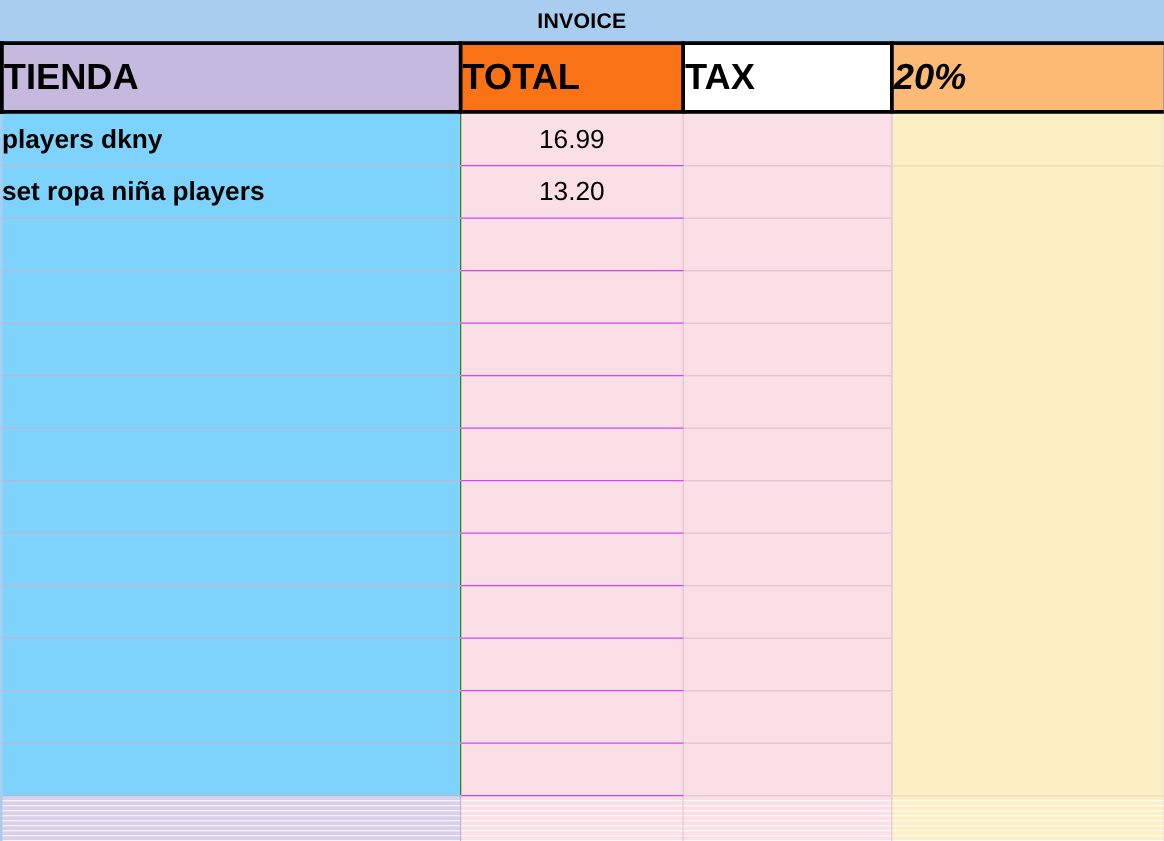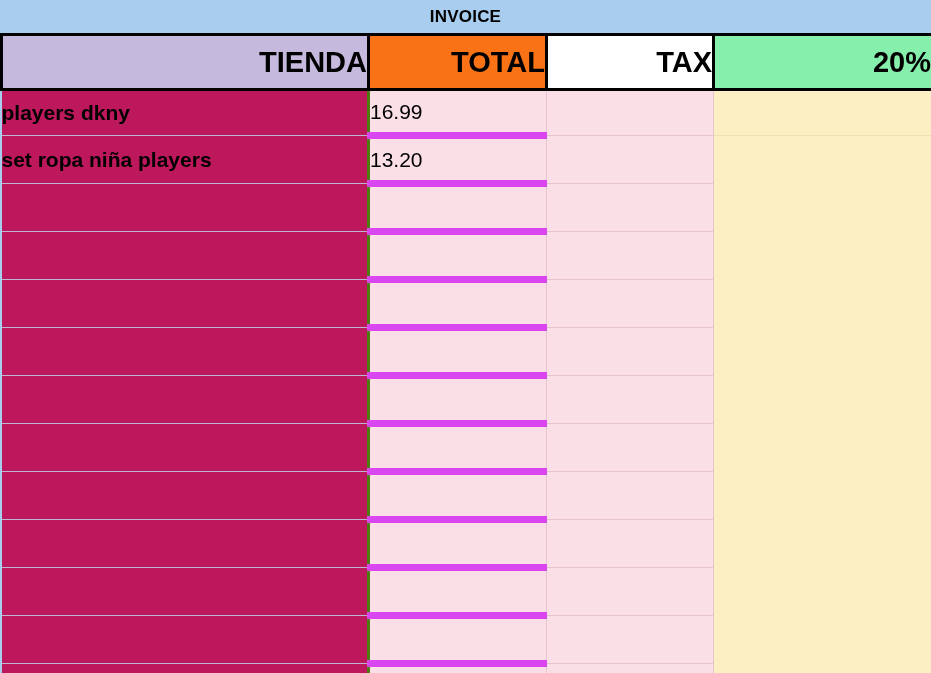--- a/index.html
+++ b/index.html
@@ -39,53 +39,53 @@
   }
   
   col.c-tienda { width: 367px; }
   col.c-total  { width: 178px; }
   col.c-tax    { width: 167px; }
   col.c-pct    { width: 219px; }
 
   
   tr.header-row td {
     height: 52px;
-    text-align: right;
+    text-align: left;
     vertical-align: middle;
     font-size: 29px;
     font-weight: bold;
     color: #000;
     border: 3px solid #000;
   }
   td.h-tienda { background: #c5b9dd; }
   td.h-total  { background: #f97316; }
   td.h-tax    { background: #ffffff; }
-  td.h-pct    { background: #86efac; }
+  td.h-pct    { background: #fdba74; font-style: italic; }
 
   
   tr.body-row td {
     height: 41px;
     font-size: 21px;
     color: #000;
     vertical-align: middle;
   }
   td.b-tienda {
-    background: #be185d;
+    background: #7dd3fc;
     border-bottom: 1px solid #bdb6d2;
-    border-right: 3px solid #4d7c0f;
+    border-right: 1px solid #4d7c0f;
     padding-left: 9px;
     font-size: 19px;
     font-weight: bold;
     text-align: left;
   }
   td.b-total {
     background: #fadfe7;
-    border-bottom: 7px solid #d946ef;
+    border-bottom: 1px solid #d946ef;
     border-right: 1px solid #e8c4d0;
-    text-align: left;
+    text-align: center;
   }
   td.b-tax {
     background: #fadfe7;
     border-bottom: 1px solid #e8c4d0;
     border-right: 1px solid #e8c4d0;
     text-align: center;
   }
   td.b-pct {
     background: #fcefc4;
     border-bottom: 1px solid #f0e0b0;

